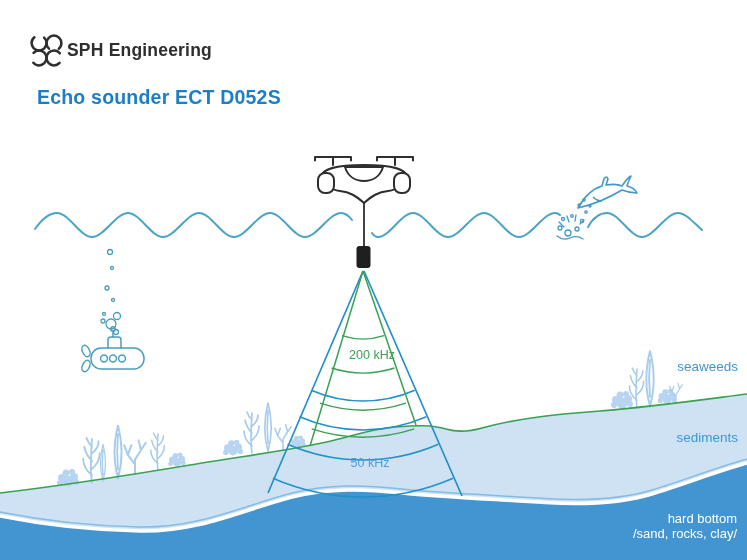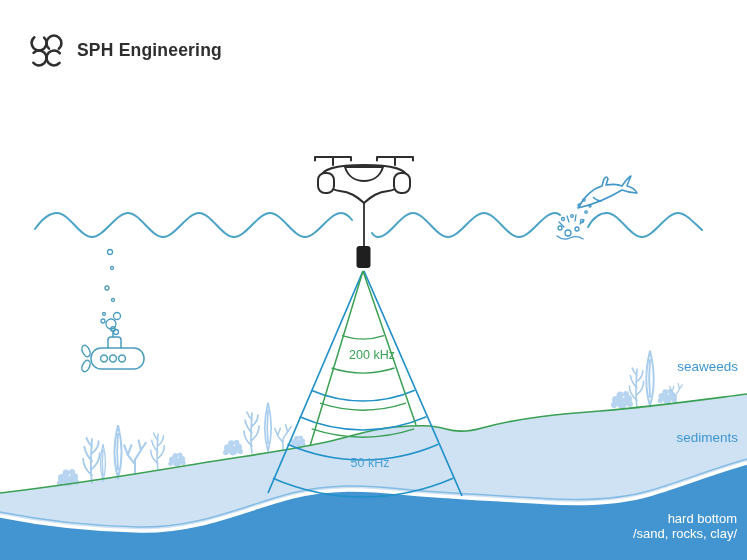--- a/index.html
+++ b/index.html
@@ -1,18 +1,18 @@
 <!DOCTYPE html>
 <html><head>
 <meta charset="utf-8">
 <style>
   html,body{margin:0;padding:0;background:#fff;}
   .stage{position:relative;width:747px;height:560px;background:#ffffff;overflow:hidden;
          font-family:"Liberation Sans",sans-serif;}
-  .brand-row{position:absolute;left:30px;top:34px;display:flex;align-items:center;gap:14px;}
+  .brand-row{position:absolute;left:30px;top:34px;display:flex;align-items:center;gap:4px;}
   .brand-name{font-size:17.5px;font-weight:bold;color:#2e2e2e;letter-spacing:.2px;}
   .product-title{position:absolute;left:37px;top:84px;font-size:19.5px;font-weight:bold;
                  color:#1b7ec6;line-height:27px;letter-spacing:.2px;}
   svg.scene{position:absolute;left:0;top:0;}
   svg text{font-family:"Liberation Sans",sans-serif;}
 </style>
 </head>
 <body>
 
 <div class="stage">
@@ -23,20 +23,21 @@
         <circle cx="8.5" cy="8.5" r="7" stroke-dasharray="34 10" stroke-dashoffset="6"></circle>
         <circle cx="22.5" cy="8.5" r="7" stroke-dasharray="34 10" stroke-dashoffset="28"></circle>
         <circle cx="8.5" cy="22.5" r="7" stroke-dasharray="34 10" stroke-dashoffset="17"></circle>
         <circle cx="22.5" cy="22.5" r="7" stroke-dasharray="34 10" stroke-dashoffset="39"></circle>
       </g>
     </svg>
     <span class="brand-name">SPH Engineering</span>
   </div>
 
   <div class="product-title">
+    <div>Echo sounder ECT D052S</div>
   </div>
 
   <svg class="scene" width="747" height="560" viewBox="0 0 747 560">
 
     <defs>
       <path id="whiteline" fill="none" d="M0,516 C40,524 90,530 140,531 C200,532 245,509 292,497 C330,487.5 365,489 402,493 C440,497 490,499 545,502.5 C585,505 622,503 652,494 C682,485 712,473 747,463"></path>
       <g id="p-feather" fill="none" stroke="#a8cdec" stroke-width="1.7" stroke-linecap="round">
         <path d="M0,0 C-2,-12 -1,-26 0,-40 M0,-7 C-5,-11 -8,-16 -8,-22 M0,-13 C5,-17 7,-21 7,-27 M0,-20 C-4,-24 -6,-28 -7,-33 M0,-27 C4,-30 6,-33 6,-38 M0,-33 C-3,-36 -4,-38 -5,-41"></path>
       </g>
       <g id="p-tall" fill="none" stroke="#a8cdec" stroke-width="1.6">

